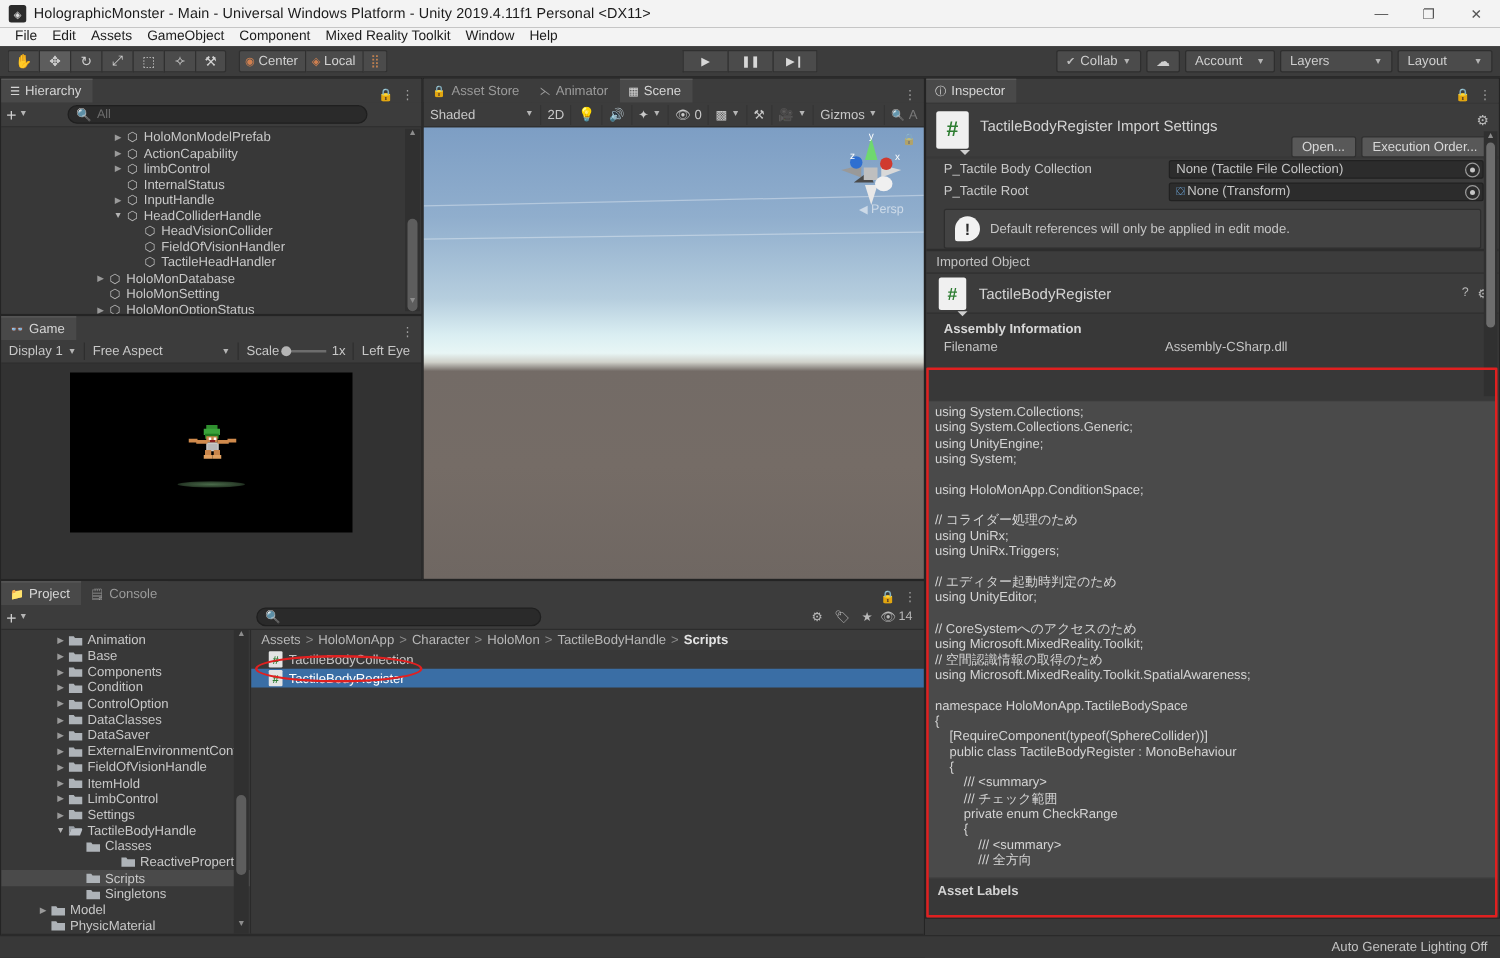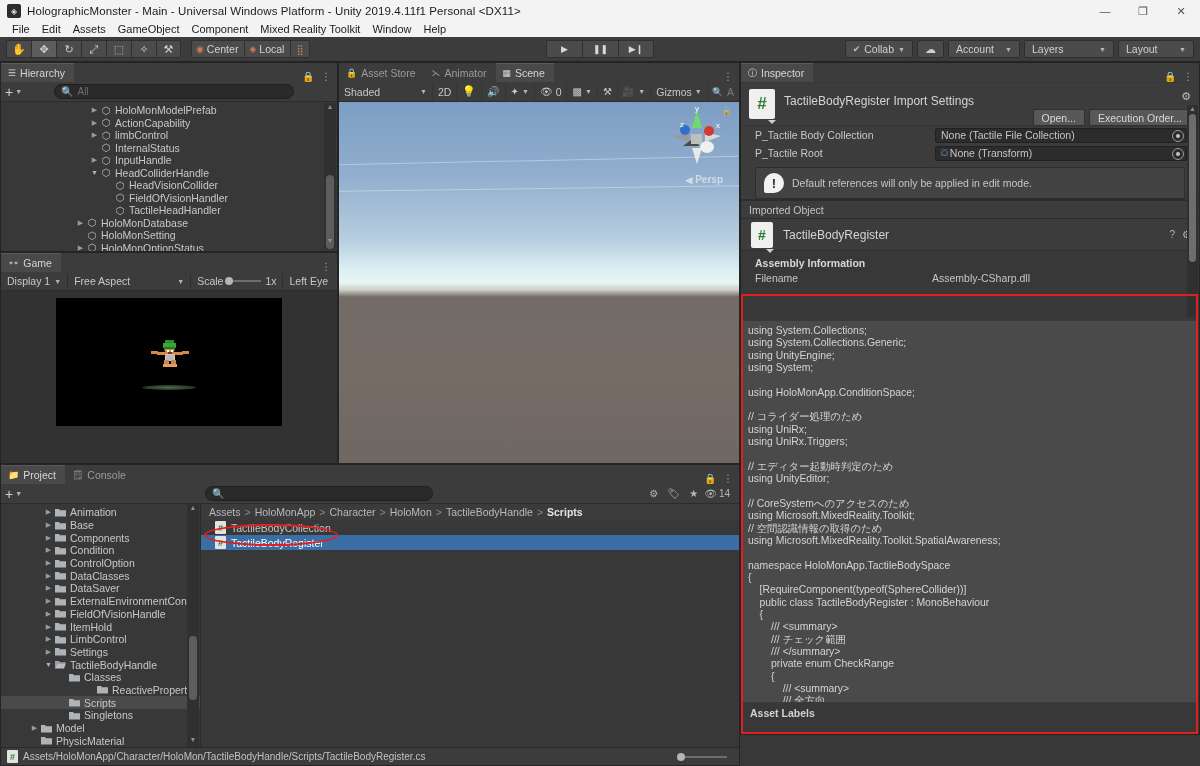--- a/index.html
+++ b/index.html
@@ -165,23 +165,22 @@
   .scene-canvas {
     position: absolute; top: 39px; left: 0; right: 0; bottom: 0;
     background: linear-gradient(to bottom,
       #7d9ec4 0%, #90aecd 20%, #b6cede 38%, #daeef2 46%, #e8f6f5 50%,
       #cfd0c9 52%, #736b66 54%, #756c66 75%, #6f6762 100%);
     overflow: hidden;
   }
   .contrail { position: absolute; height: 1px; background: rgba(255,255,255,0.35); }
   .gizmo { position: absolute; right: 8px; top: 4px; width: 68px; height: 68px; }
   .persp-label {
-    position: absolute; right: 16px; top: 72px; color: rgba(255,255,255,0.55);
+    position: absolute; right: 16px; top: 60px; color: rgba(255,255,255,0.55);
     font-size: 10px;
-    font-weight: bold;
   }
   .lock-ic { position: absolute; right: 6px; top: 4px; color: rgba(255,255,255,0.5); font-size: 9px; }
 
   
   #project { left: 0; top: 464px; width: 740px; height: 302px; }
   .proj-toolbar {
     height: 20px; background: #3c3c3c; display: flex; align-items: center;
     border-bottom: 1px solid #2c2c2c; padding: 0 4px; gap: 4px;
   }
   .proj-search {
@@ -971,33 +970,35 @@
           <div class="code-line">// 空間認識情報の取得のため</div>
           <div class="code-line">using Microsoft.MixedReality.Toolkit.SpatialAwareness;</div>
           <div class="code-line">&nbsp;</div>
           <div class="code-line">namespace HoloMonApp.TactileBodySpace</div>
           <div class="code-line">{</div>
           <div class="code-line">    [RequireComponent(typeof(SphereCollider))]</div>
           <div class="code-line">    public class TactileBodyRegister : MonoBehaviour</div>
           <div class="code-line">    {</div>
           <div class="code-line">        /// &lt;summary&gt;</div>
           <div class="code-line">        /// チェック範囲</div>
-          <div class="code-line">        /// &lt;/summary&gt;</div>
           <div class="code-line">        private enum CheckRange</div>
           <div class="code-line">        {</div>
           <div class="code-line">            /// &lt;summary&gt;</div>
           <div class="code-line">            /// 全方向</div>
         </div>
 
       <div class="insp-scroll">
         <div class="arrw">▲</div>
         <div class="thm" style="height:148px"></div>
       </div>
 
       <div class="asset-labels">Asset Labels</div>
     </div>
   </div>
 
   <div class="red-rect" style="left:741px; top:294px; width:457px; height:440px;"></div>
   <div class="red-ellipse" style="left:204px; top:524px; width:134px; height:22px;"></div>
 
+  <div class="statusbar">
+    <span>Auto Generate Lighting Off</span>
+  </div>
 
 </div>
 
 </body></html>

